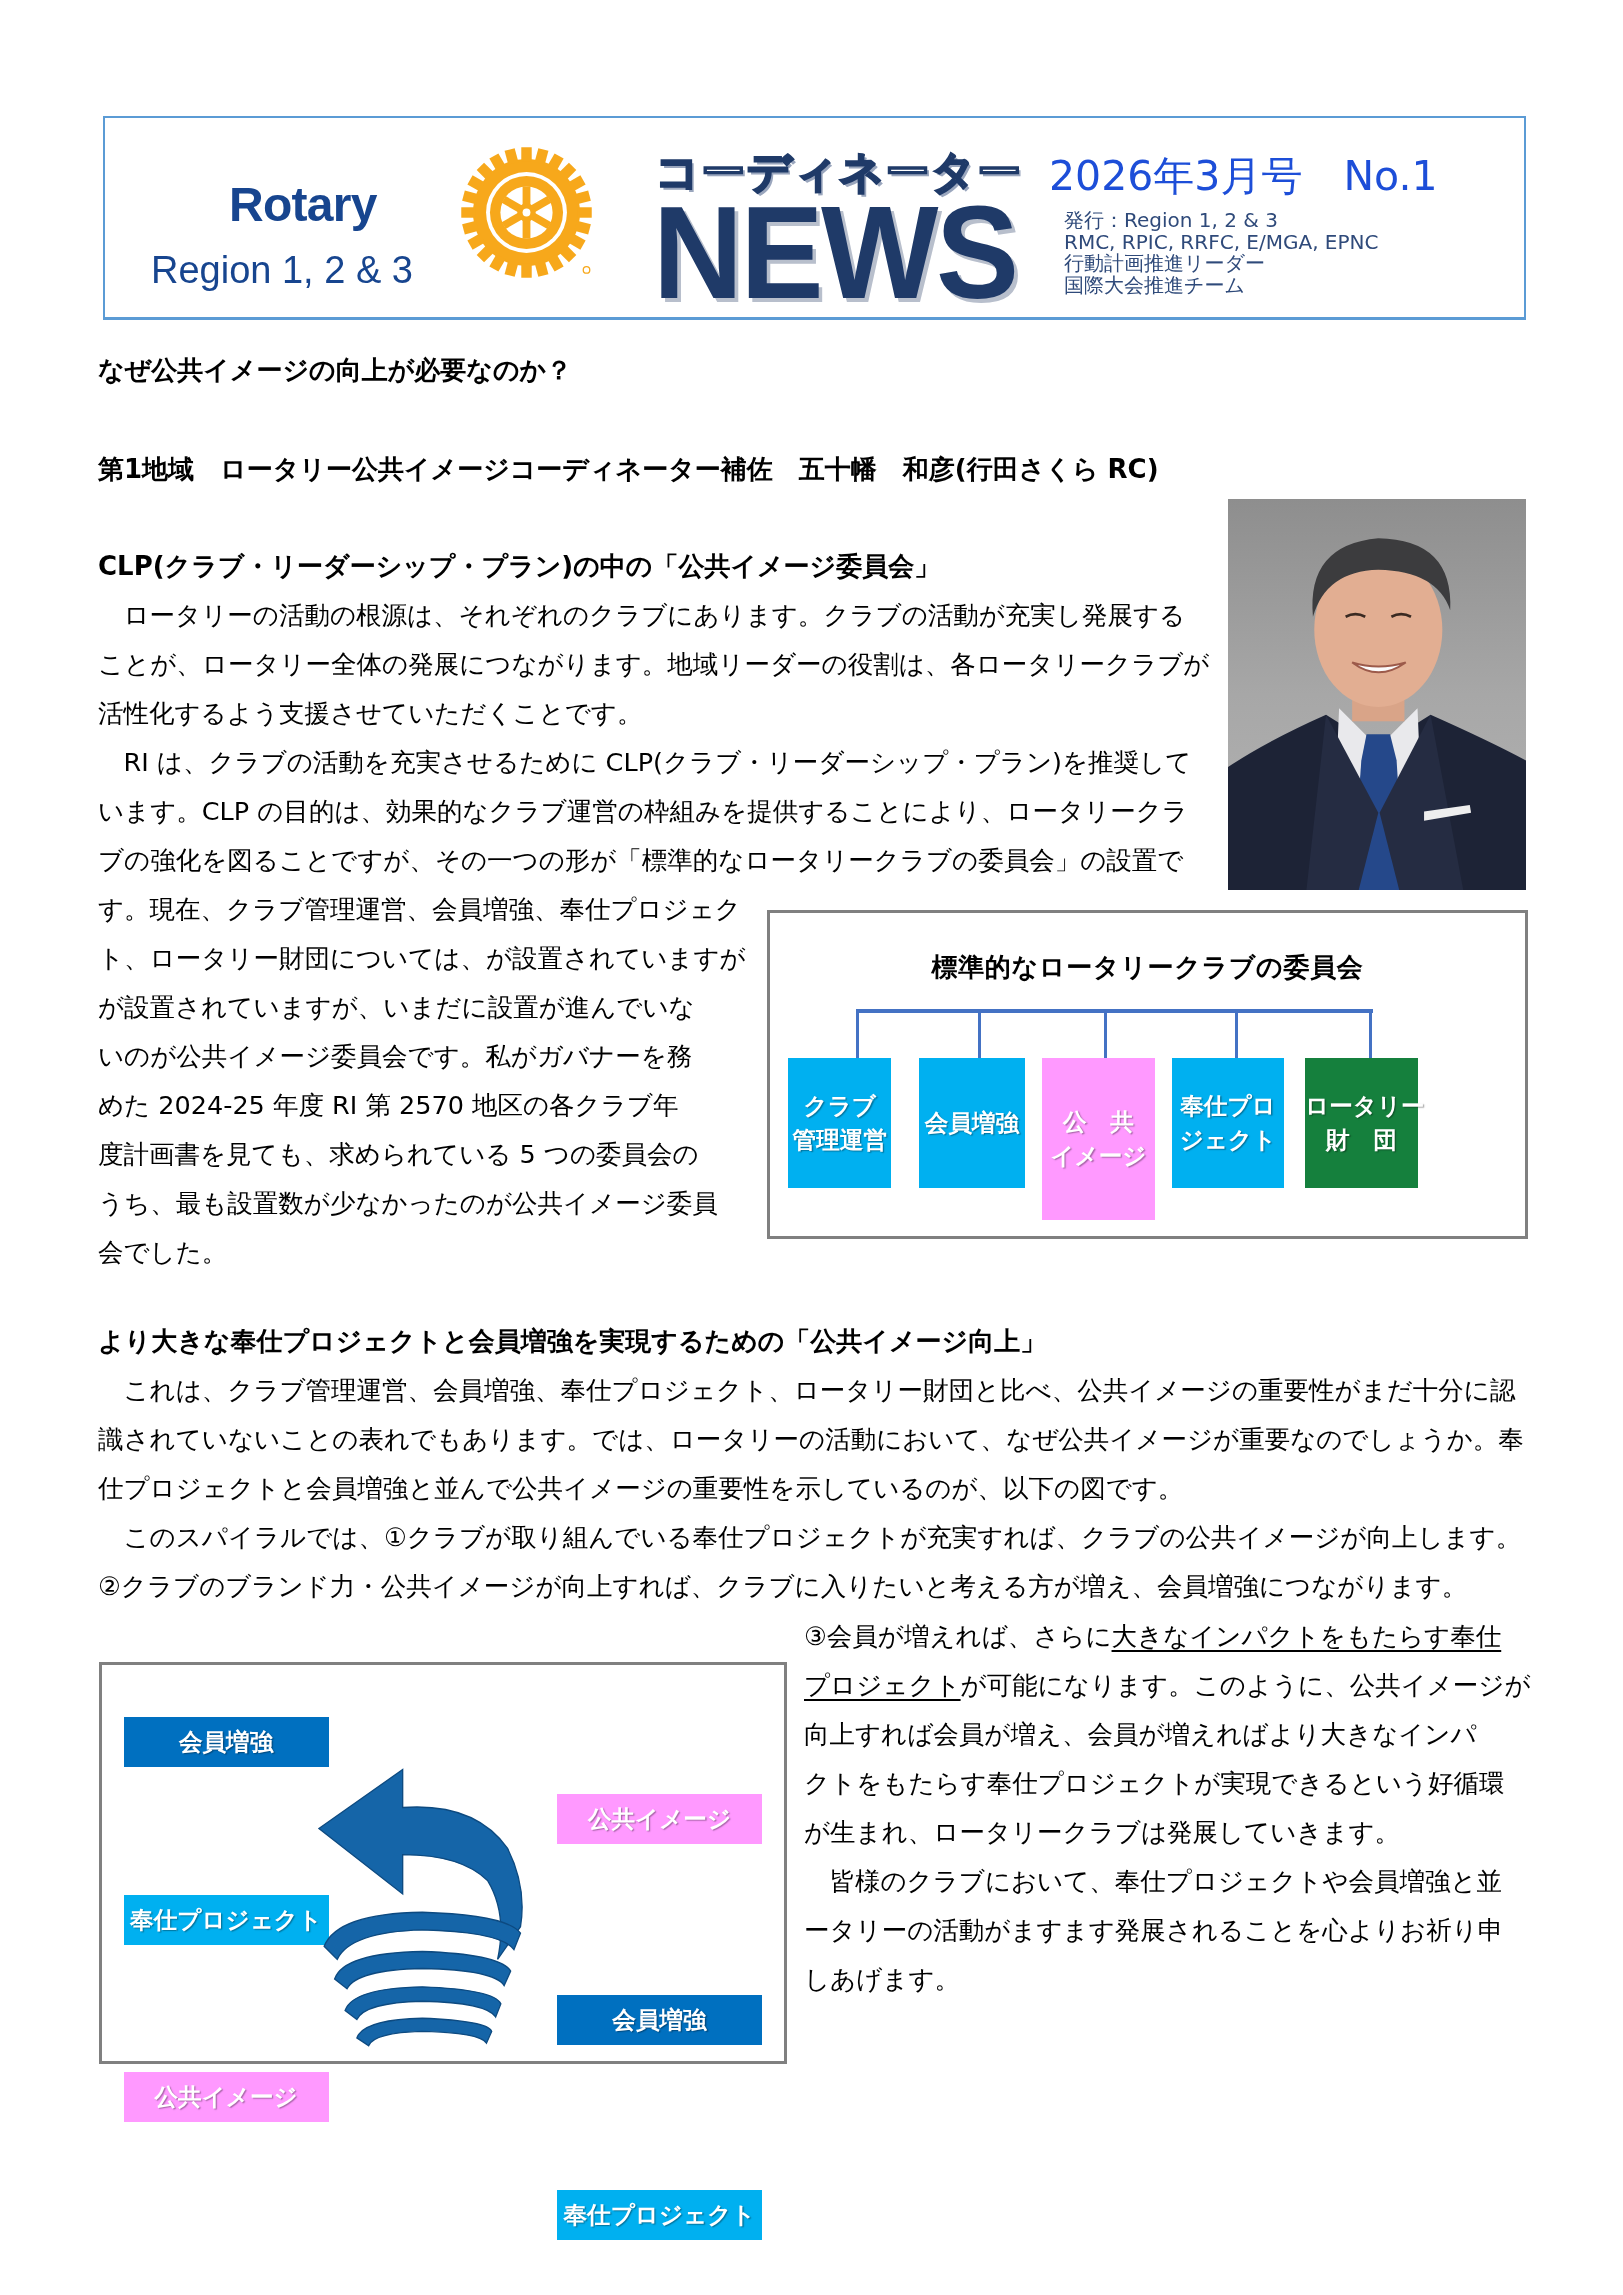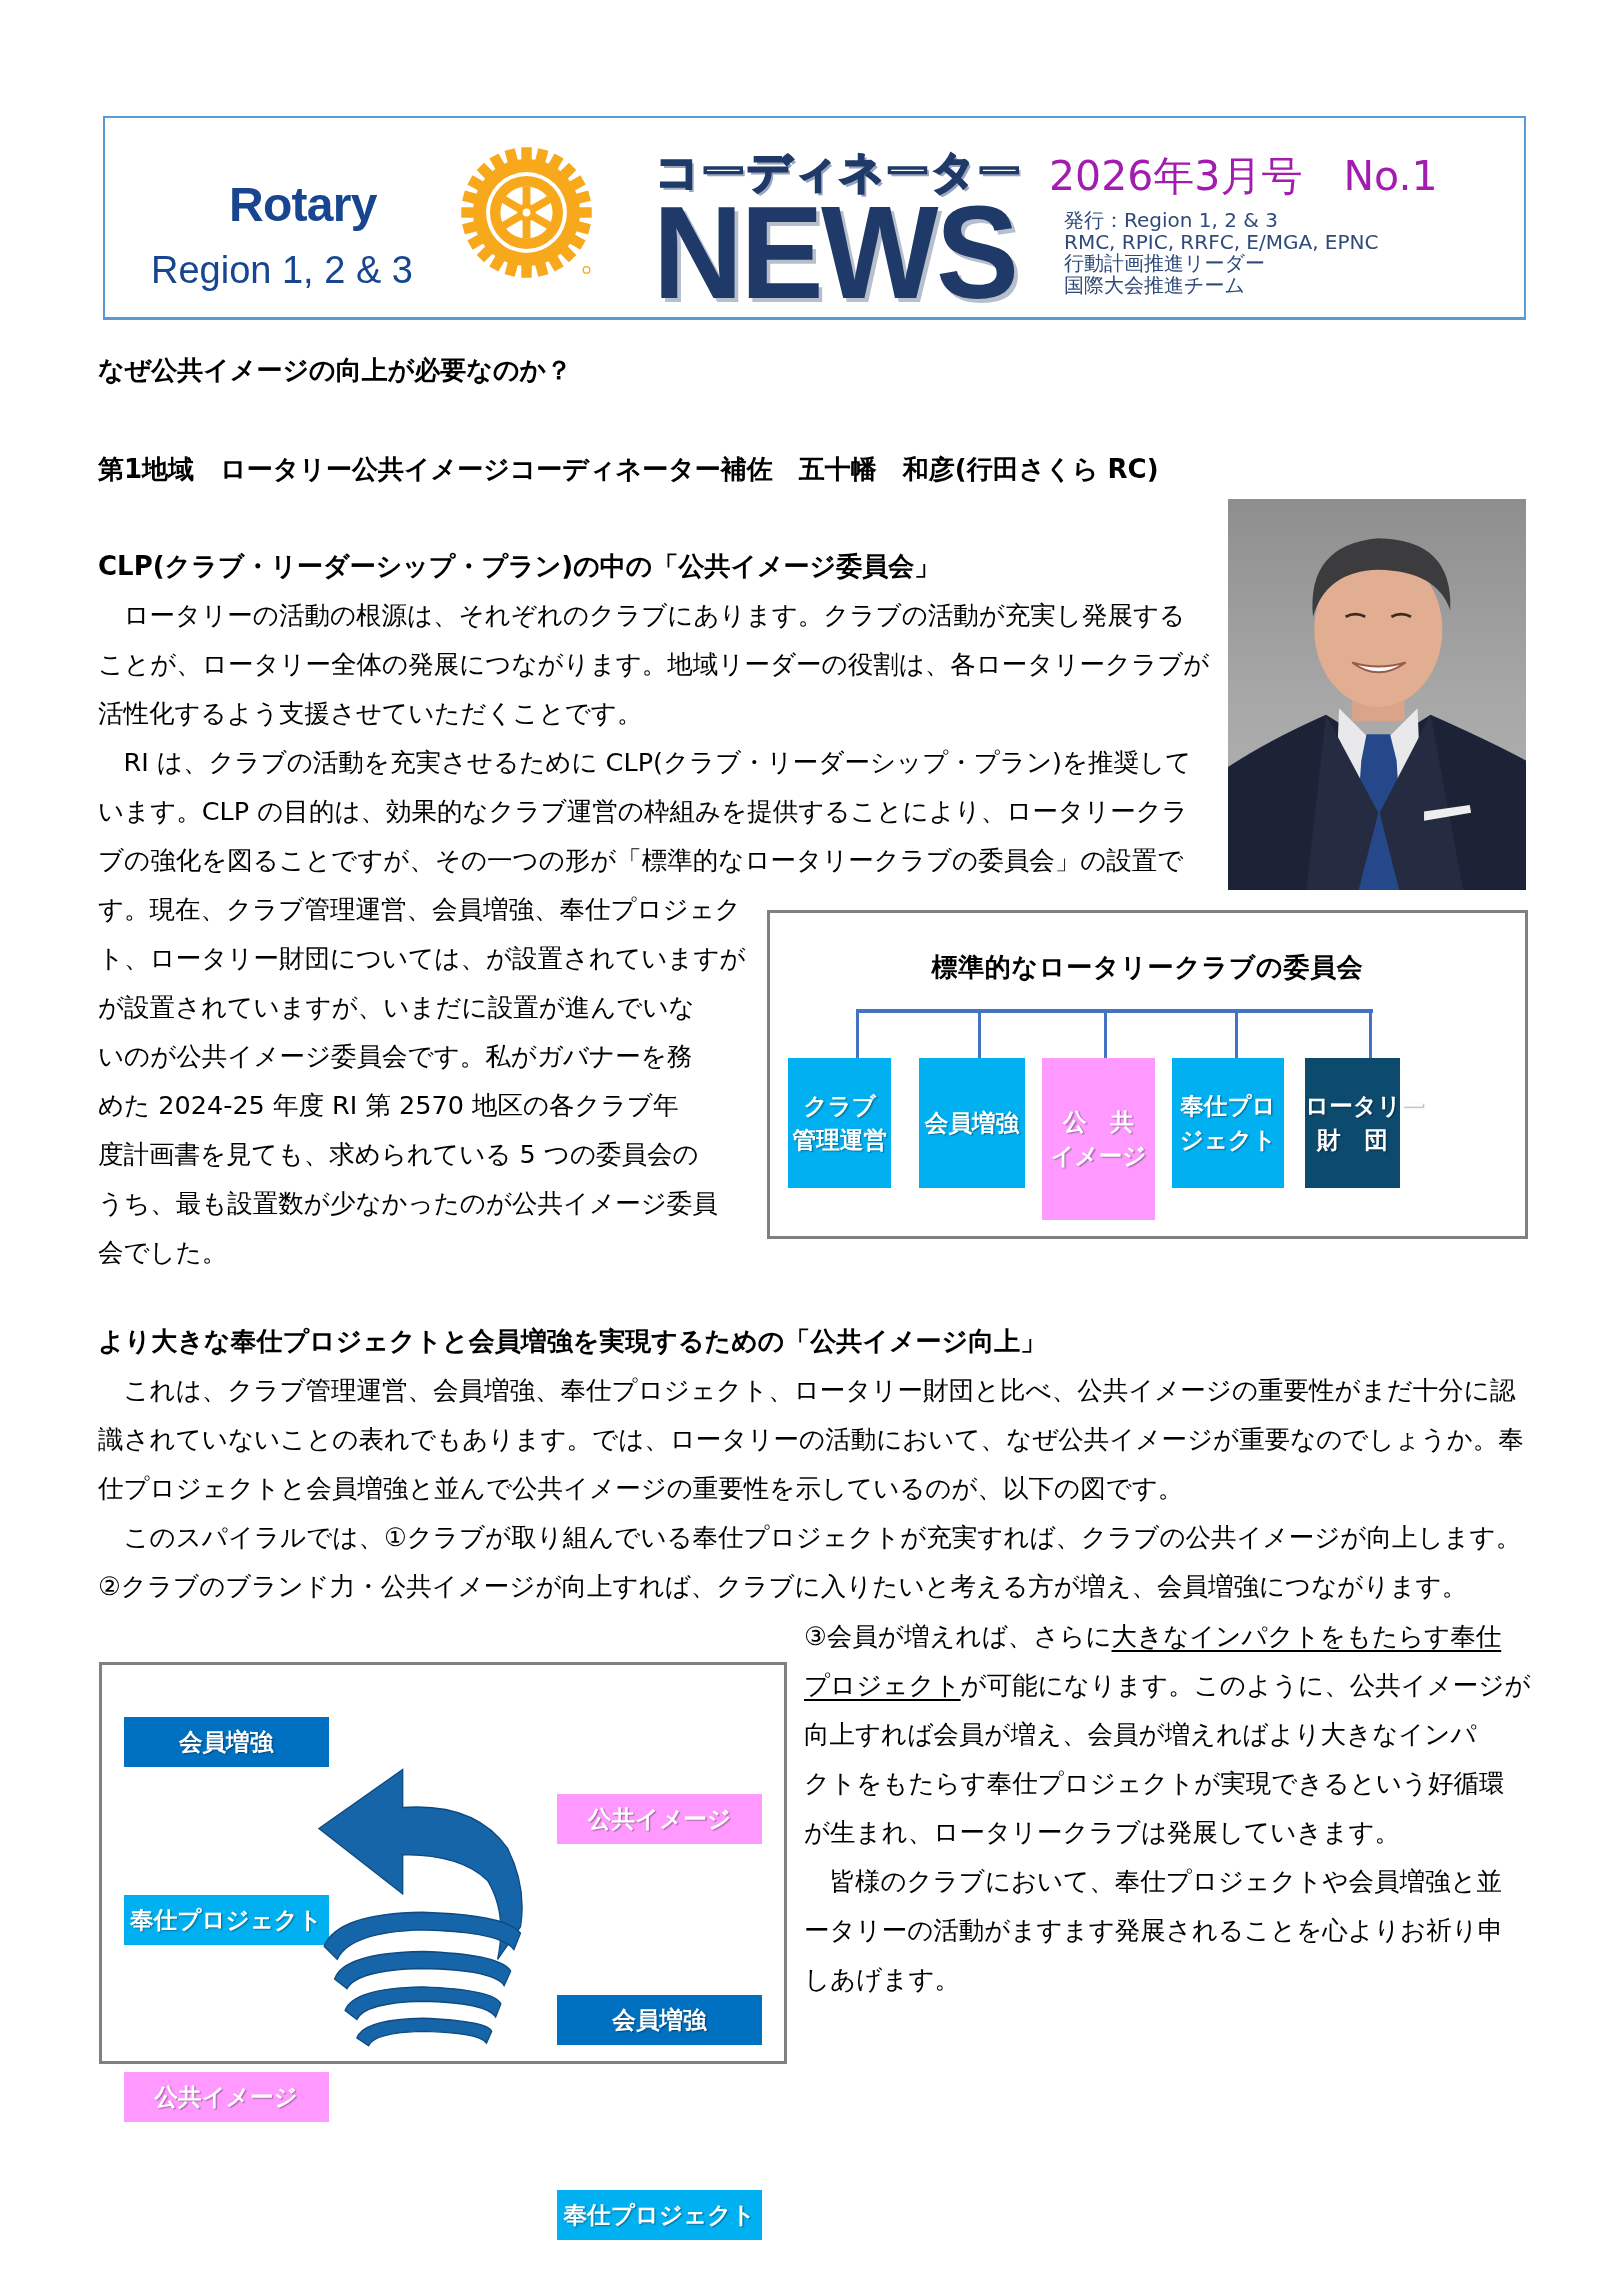--- a/index.html
+++ b/index.html
@@ -25,21 +25,21 @@
     color: #fff; -webkit-text-stroke: 2px #1f3a68; letter-spacing: 1.3px;
     text-shadow: 2.6px 2.6px 0 #9aa6bd;
   }
   .news-title {
     position: absolute; left: 548px; top: 59px; font-family: "Liberation Sans", sans-serif;
     font-size: 131px; font-weight: bold; color: #1f3a68; letter-spacing: -2.6px;
     transform: scaleX(0.95); transform-origin: left top;
     text-shadow: 3.9px 3.9px 0 #b8bfcc;
   }
   .issue {
-    position: absolute; left: 944px; top: 31px; font-size: 41px; color: #a21caf;
+    position: absolute; left: 944px; top: 31px; font-size: 41px; color: #1d4ed8;
     font-family: "DejaVu Sans", sans-serif; white-space: pre;
   }
   .publisher {
     position: absolute; left: 959px; top: 92px; font-size: 20px; line-height: 21.6px;
     color: #2f4a7a; font-family: "DejaVu Sans", sans-serif;
   }
 
   
   .t { position: absolute; font-size: 25.5px; line-height: 49px; white-space: nowrap; }
   .h { font-weight: bold; font-size: 26px; }
@@ -201,21 +201,21 @@
   <div class="tree-v" style="left:465px;"></div>
   <div class="tree-v" style="left:599px;"></div>
 
   <div class="cbox" style="left:18.3px; width:103px; background:#00b0f0;">クラブ
 管理運営</div>
   <div class="cbox" style="left:149px; width:106px; background:#00b0f0;">会員増強</div>
   <div class="cbox" style="left:272px; width:113px; background:#ff99ff; height:162px;">公　共
 イメージ</div>
   <div class="cbox" style="left:402px; width:112px; background:#00b0f0;">奉仕プロ
 ジェクト</div>
-  <div class="cbox" style="left:535px; width:95px; background:#0c4a6e;">ロータリー
+  <div class="cbox" style="left:535px; width:113px; background:#15803d;">ロータリー
 財　団</div>
 </div>
 
 <div class="t h" style="left:98px; top:1317px;">より大きな奉仕プロジェクトと会員増強を実現するための「公共イメージ向上」</div>
 
 <div class="body-lines" style="left:98px; top:1366px;">
   <div>　これは、クラブ管理運営、会員増強、奉仕プロジェクト、ロータリー財団と比べ、公共イメージの重要性がまだ十分に認</div>
   <div>識されていないことの表れでもあります。では、ロータリーの活動において、なぜ公共イメージが重要なのでしょうか。奉</div>
   <div>仕プロジェクトと会員増強と並んで公共イメージの重要性を示しているのが、以下の図です。</div>
   <div>　このスパイラルでは、①クラブが取り組んでいる奉仕プロジェクトが充実すれば、クラブの公共イメージが向上します。</div>

